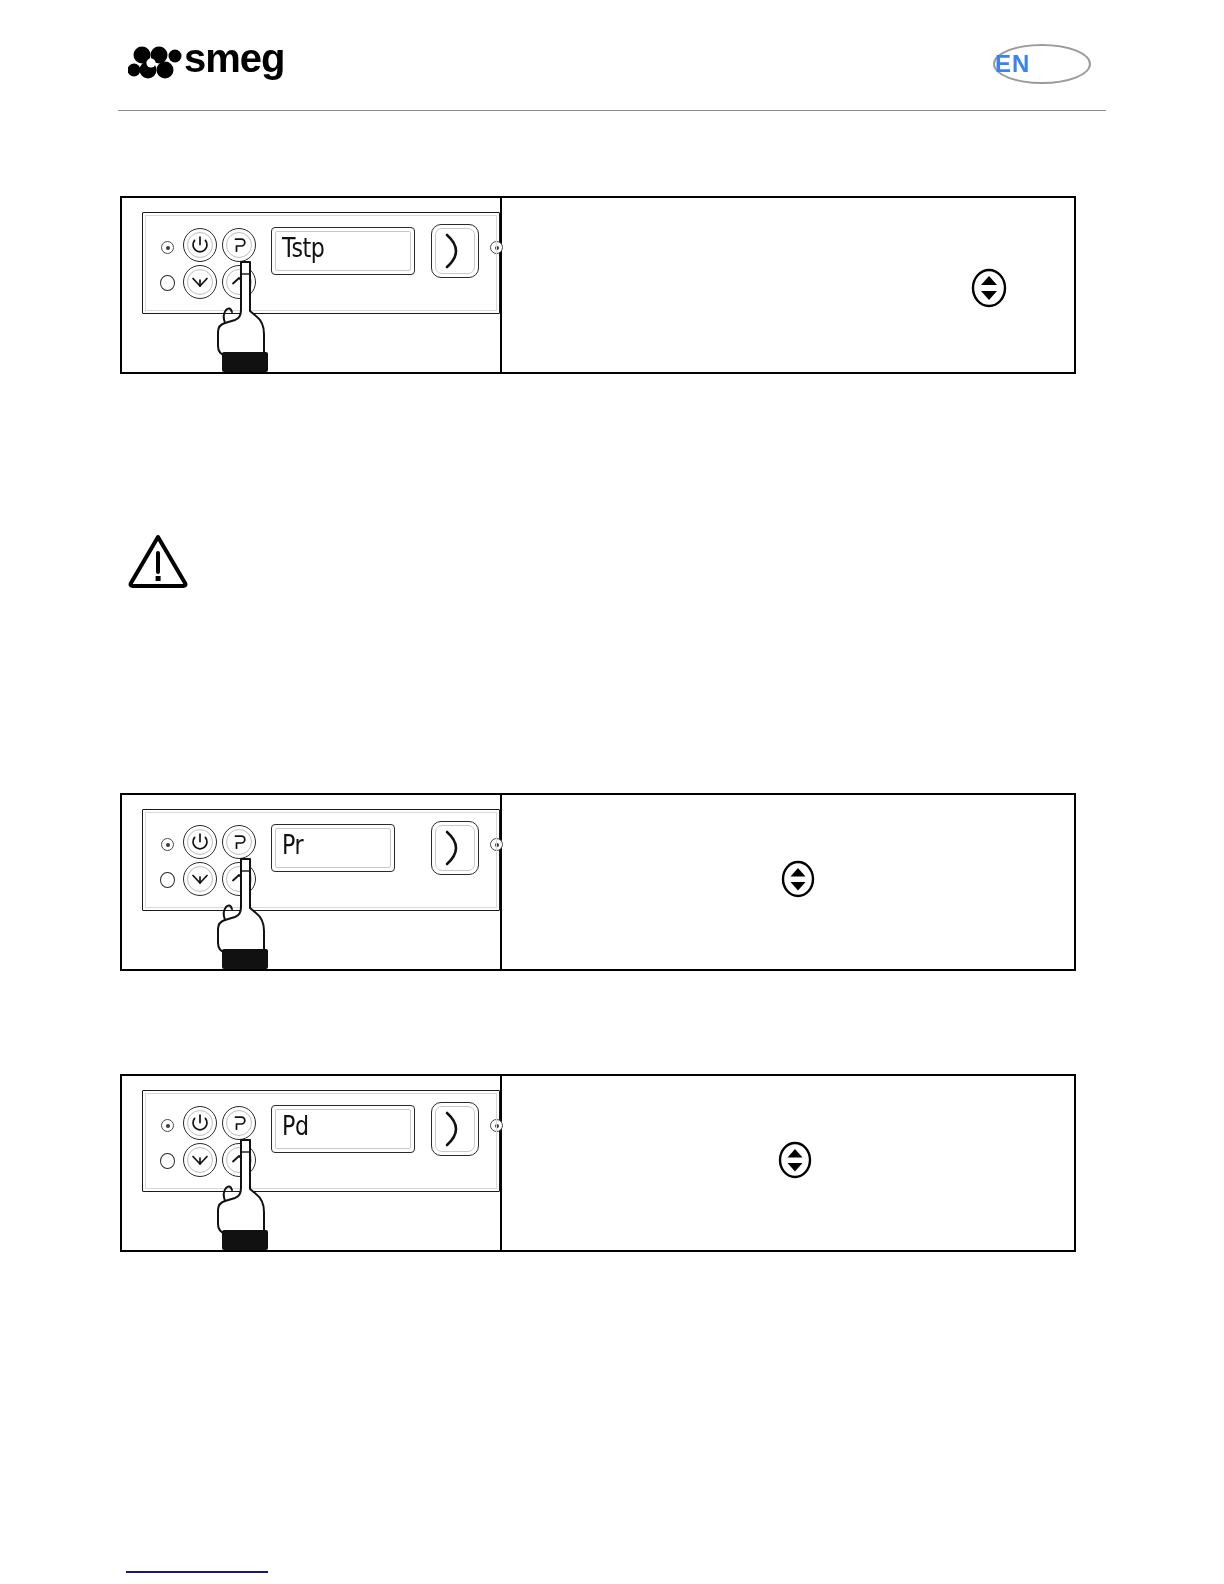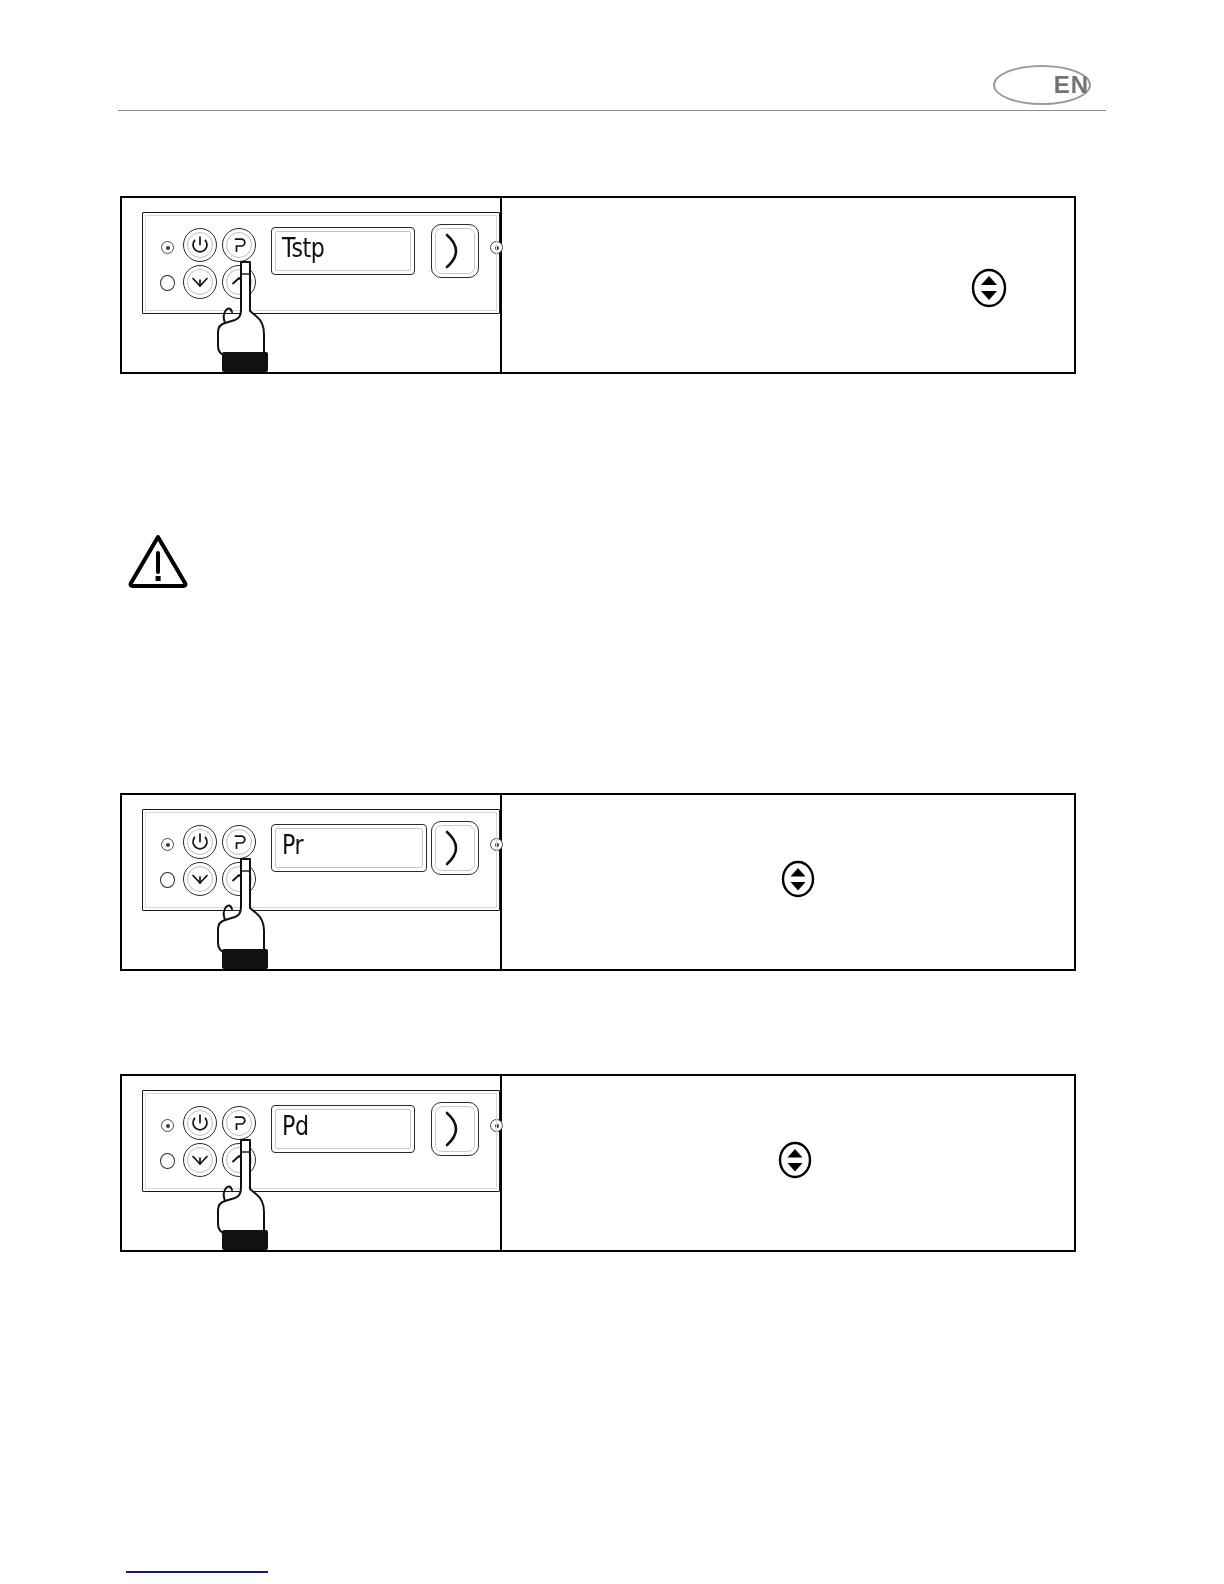--- a/index.html
+++ b/index.html
@@ -9,24 +9,23 @@
     color:#000;
     overflow:hidden;
   }
   .page{position:absolute;inset:0;}
 
   
   .logo{position:absolute;left:128px;top:36px;width:180px;height:46px;}
   .lang-badge{
     position:absolute;left:993px;top:44px;width:94px;height:36px;
     border:2px solid #9b9b9b;border-radius:50%;
-    display:flex;align-items:center;justify-content:flex-end;
-    color:#737373;font-size:24px;font-weight:bold;letter-spacing:1px;
+    display:flex;align-items:center;justify-content:flex-start;
+    color:#3b82f6;font-size:24px;font-weight:bold;letter-spacing:1px;
     font-family:"Liberation Sans", sans-serif;
-    margin-top:21px;
   }
   .header-rule{
     position:absolute;left:118px;top:110px;width:988px;height:0;
     border-top:1px solid #8b8b8b;
   }
 
   
   .fig-block{
     position:absolute;border:2px solid #000;background:#fff;
     box-sizing:border-box;
@@ -94,20 +93,35 @@
   .warn{position:absolute;}
   .footnote-rule{
     position:absolute;height:0;border-top:2px solid #16177a;
   }
 </style>
 </head>
 <body>
 
 <div class="page">
 
+  <div class="logo">
+    <svg width="180" height="46" viewBox="0 0 180 46" xmlns="http://www.w3.org/2000/svg">
+      <g fill="#000">
+
+        <circle cx="6" cy="34" r="6.5"></circle>
+        <circle cx="20" cy="34" r="8.5"></circle>
+        <circle cx="37" cy="34" r="8.5"></circle>
+        <circle cx="14" cy="19" r="8.5"></circle>
+        <circle cx="31" cy="19" r="8.5"></circle>
+        <circle cx="47" cy="20" r="6.5"></circle>
+        <circle cx="23" cy="27" r="4.6" fill="#fff"></circle>
+      </g>
+      <text x="56" y="36" font-family="Liberation Sans, sans-serif" font-size="40" font-weight="bold" fill="#000" letter-spacing="-1">smeg</text>
+    </svg>
+  </div>
 
   <div class="lang-badge">
     <span>EN</span>
   </div>
 
   <div class="header-rule"></div>
 
   <div class="fig-block" style="left:120px;top:196px;width:956px;height:178px;">
     <div class="fig-split" style="left:378px;"></div>
 
@@ -239,21 +253,21 @@
           </span>
         </div>
         <div class="btn-round" style="left:79px;top:52px;">
           <span class="btn-glyph">
             <svg width="22" height="22" viewBox="0 0 22 22">
               <path d="M5 12.5 L11 7 L17 12.5" fill="none" stroke="#111" stroke-width="1.8" stroke-linecap="round" stroke-linejoin="round"></path>
             </svg>
           </span>
         </div>
 
-        <div class="display" style="left:128px;top:14px;width:156px;height:48px;">
+        <div class="display" style="left:128px;top:14px;width:124px;height:48px;">
           <span class="display-text">Pr</span>
         </div>
 
         <div class="btn-square" style="left:288px;top:11px;width:48px;height:54px;">
           <span class="btn-glyph">
             <svg width="40" height="46" viewBox="0 0 40 46">
               <path d="M12 7 Q30 23 12 39" fill="none" stroke="#111" stroke-width="2.6" stroke-linecap="round"></path>
             </svg>
           </span>
         </div>

